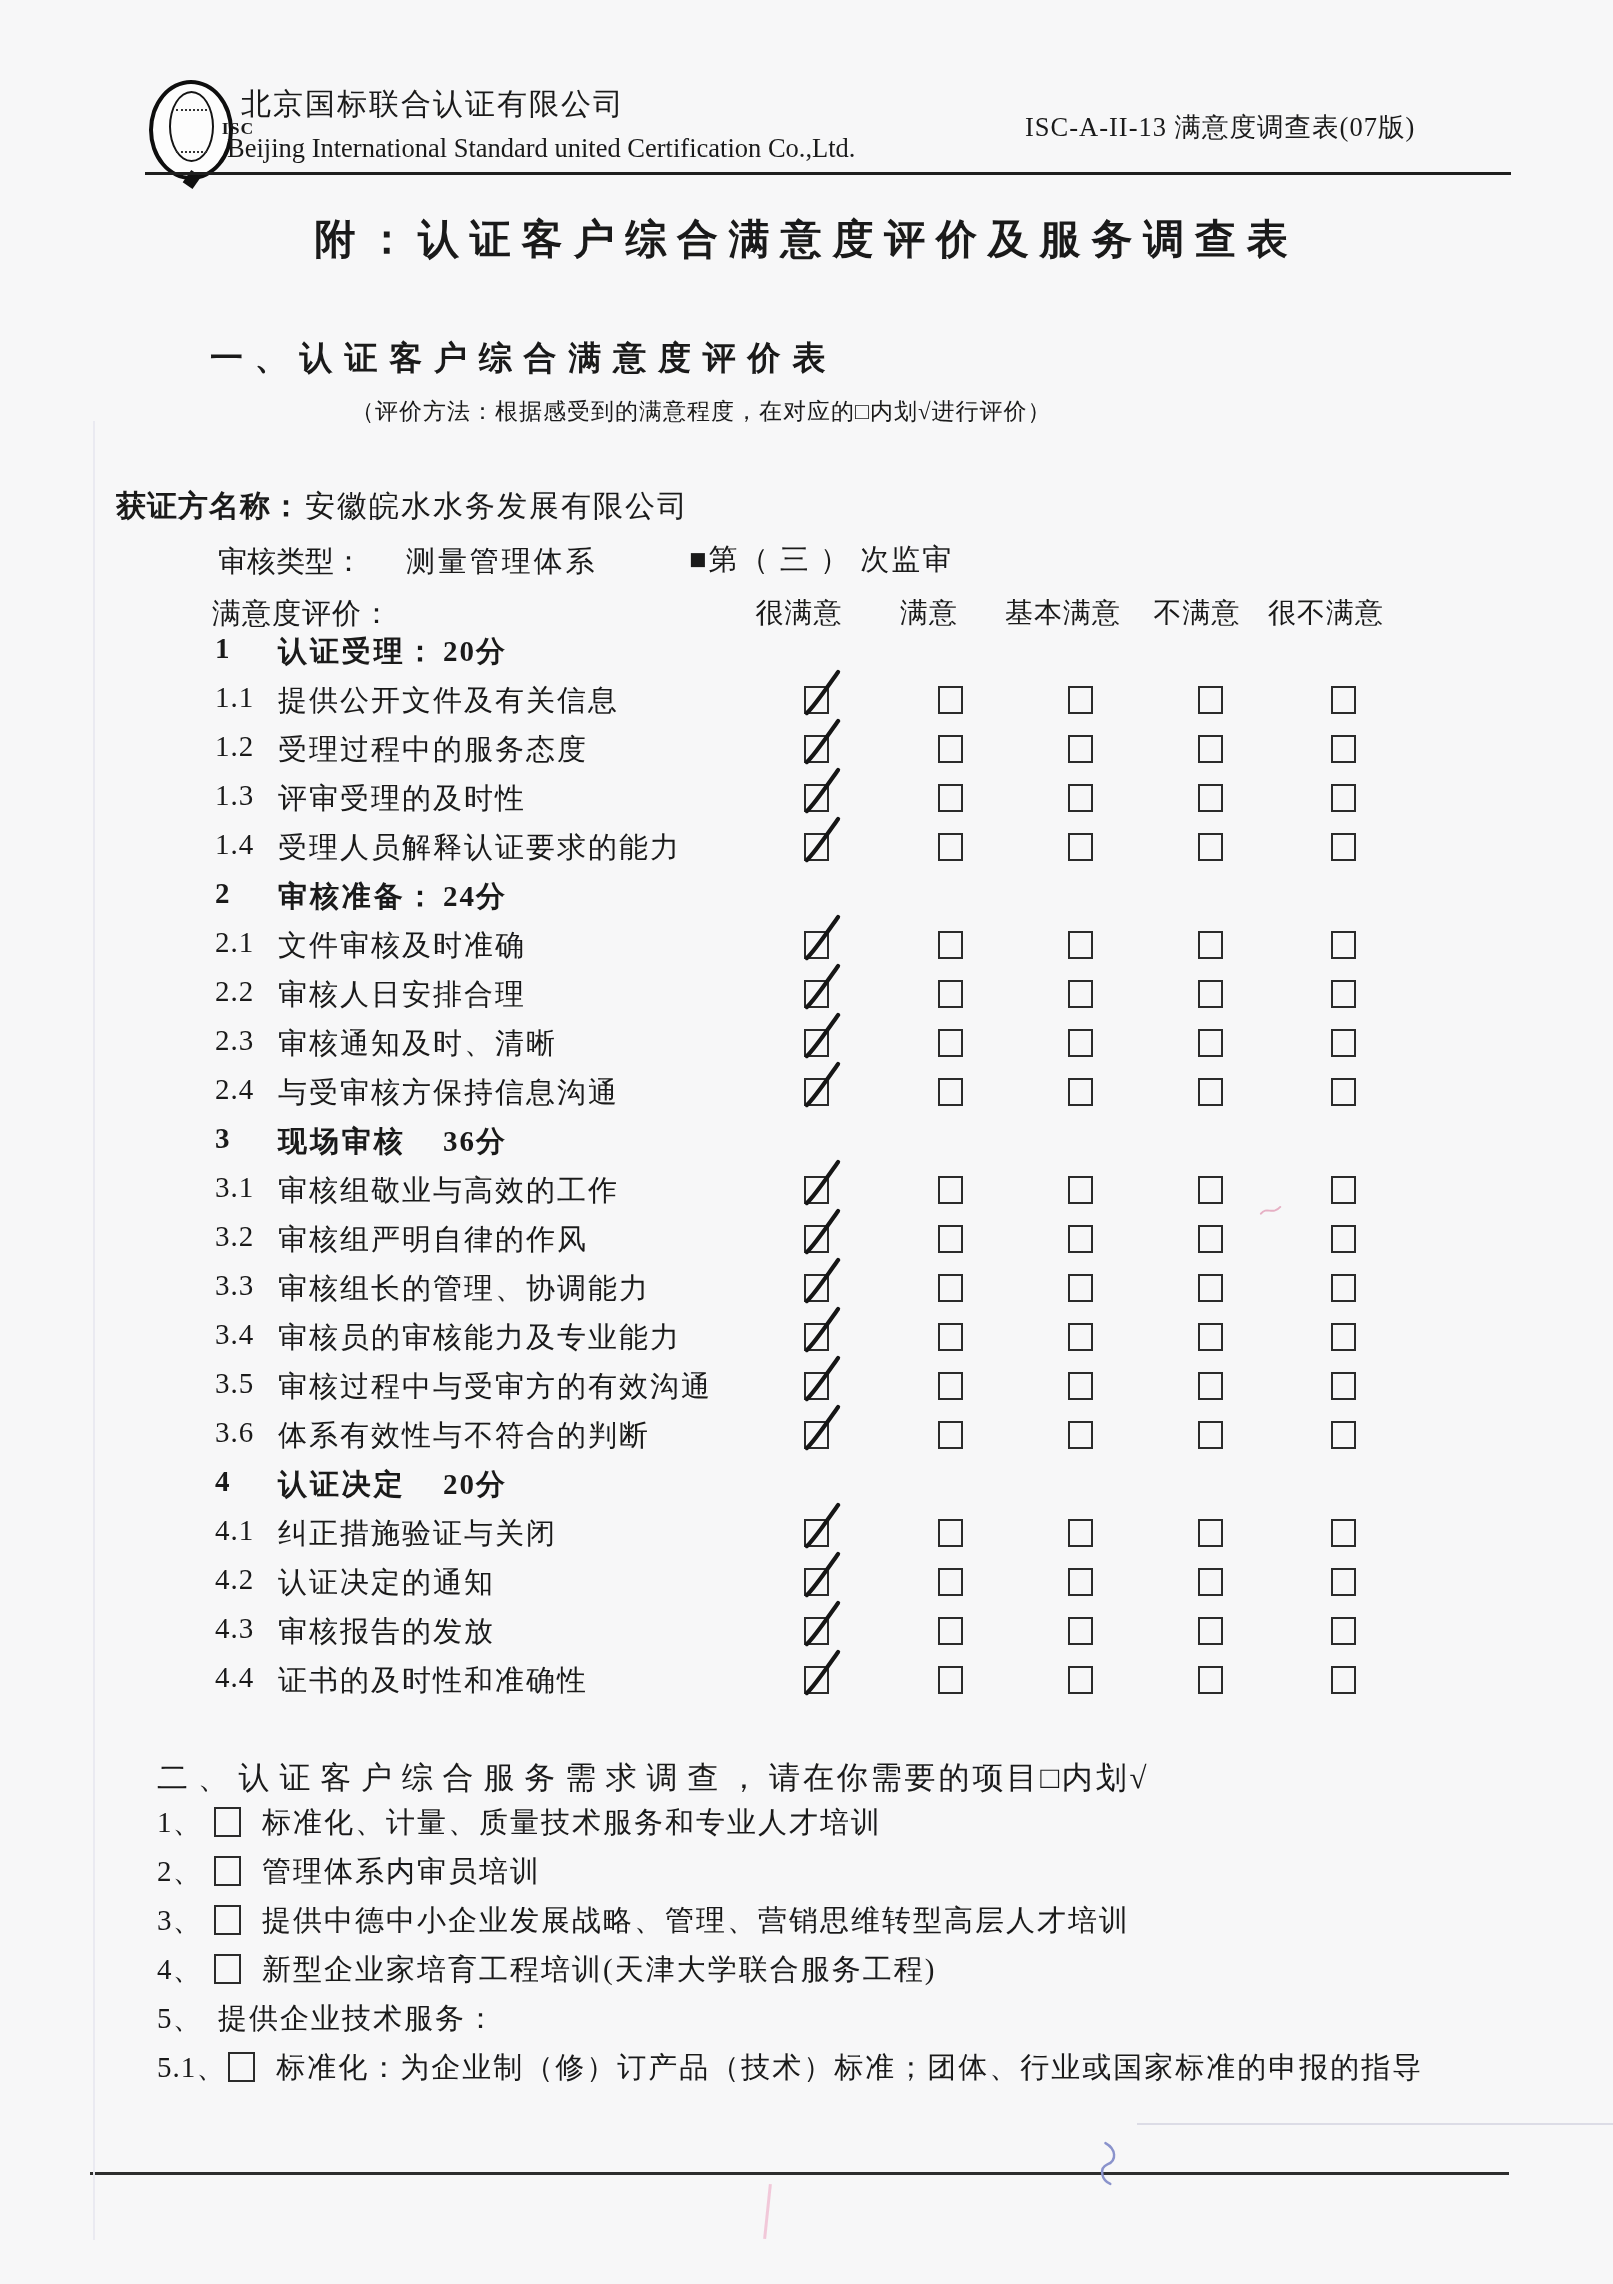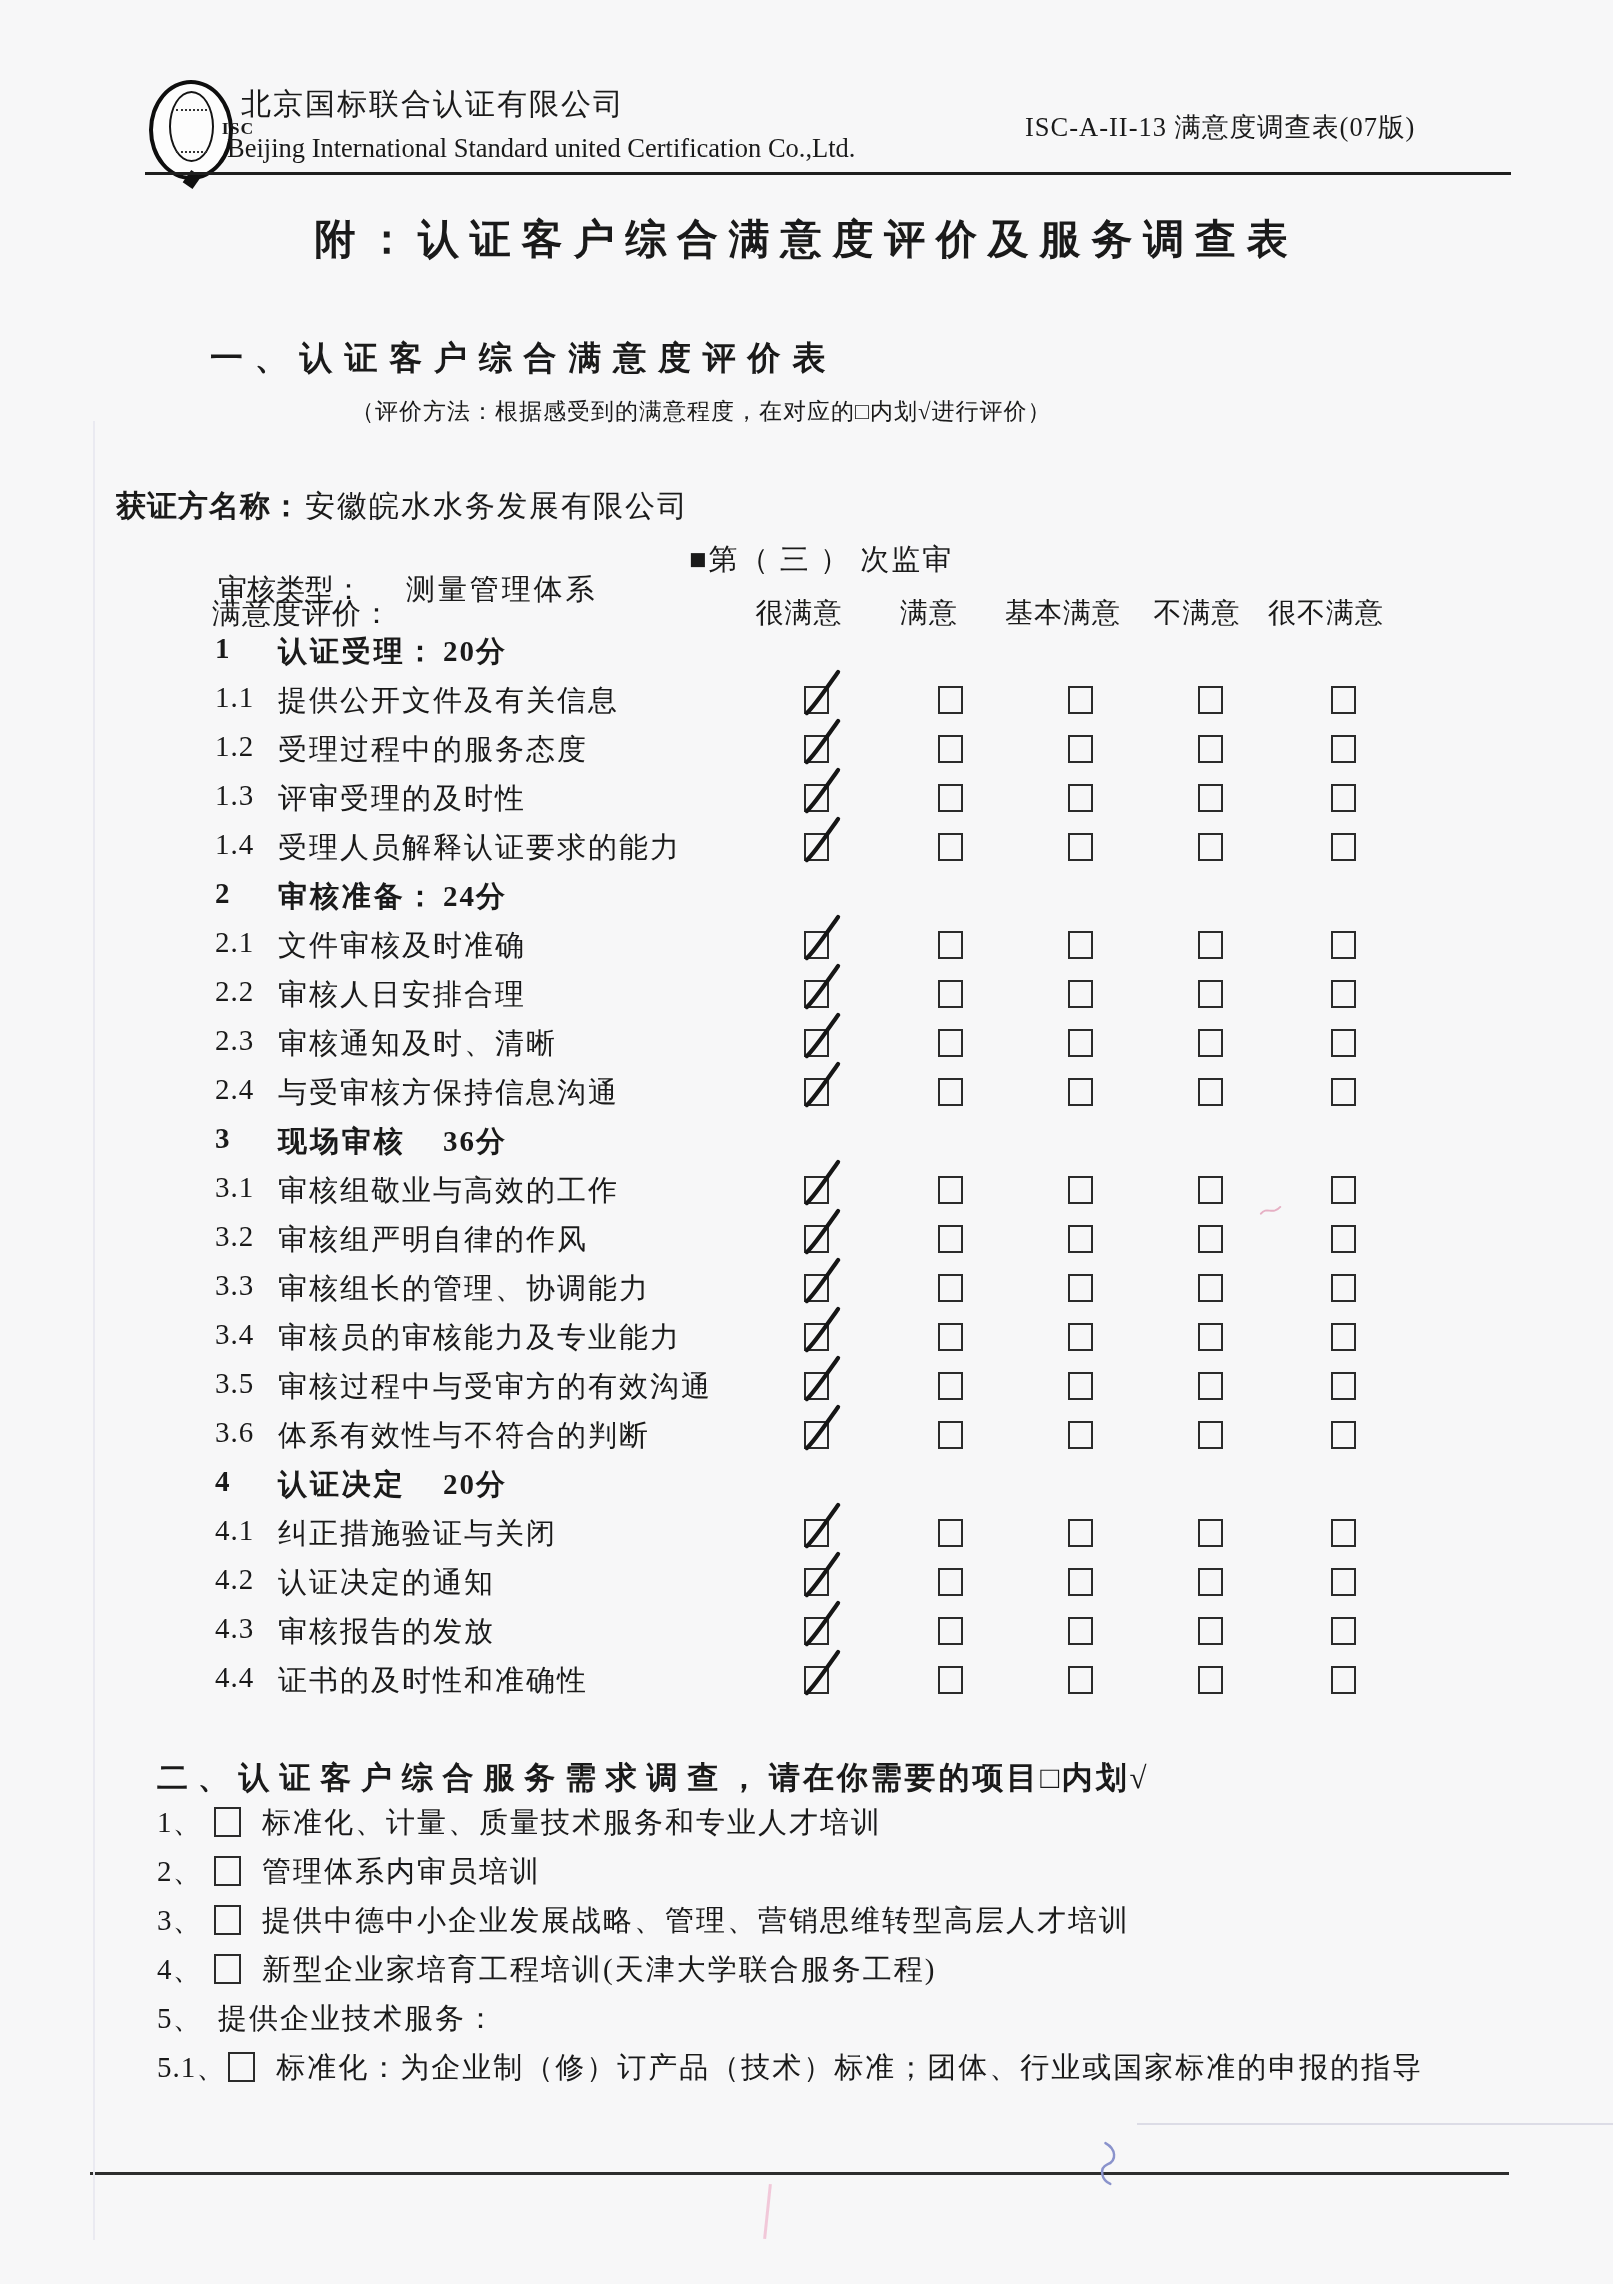--- a/index.html
+++ b/index.html
@@ -26,41 +26,41 @@
 
   
   .doc-title{position:absolute;left:0;top:212px;width:1613px;text-align:center;font-size:41px;font-weight:bold;letter-spacing:10.8px;white-space:nowrap;}
   .sec1-heading{position:absolute;left:210px;top:336px;font-size:33px;font-weight:bold;letter-spacing:11.8px;white-space:nowrap;}
   .method-note{position:absolute;left:351px;top:396px;font-size:23px;letter-spacing:1px;white-space:nowrap;}
 
   
   .org-line{position:absolute;left:116px;top:486px;font-size:30px;white-space:nowrap;}
   .org-label{font-weight:bold;letter-spacing:1px;}
   .org-value{margin-left:3px;letter-spacing:2px;}
-  .type-line{position:absolute;left:218px;top:542px;font-size:29px;white-space:nowrap;margin-top:28px;}
+  .type-line{position:absolute;left:218px;top:542px;font-size:29px;white-space:nowrap;}
   .type-value{margin-left:43px;letter-spacing:2.9px;}
   .audit-round{position:absolute;left:689px;top:540px;font-size:29px;letter-spacing:2px;white-space:nowrap;}
   .rating-label{position:absolute;left:212px;top:594px;font-size:29px;letter-spacing:1px;white-space:nowrap;}
   .col-label{position:absolute;top:594px;font-size:28px;transform:translateX(-50%);white-space:nowrap;letter-spacing:1px;}
   .col-0{left:799px}.col-1{left:929px}.col-2{left:1063px}.col-3{left:1197px}.col-4{left:1326px}
 
   
   #rating-rows{position:absolute;left:0;top:632px;width:1613px;}
   .rrow{position:relative;height:49px;font-size:29px;}
   .row-no{position:absolute;left:215px;letter-spacing:1px;}
   .row-label{position:absolute;left:278px;letter-spacing:2px;white-space:nowrap;}
   .sec-no{position:absolute;left:215px;font-weight:bold;}
   .sec-title{position:absolute;left:278px;font-weight:bold;letter-spacing:2.9px;white-space:nowrap;}
   .sec-points{position:absolute;left:443px;font-weight:bold;letter-spacing:2px;}
   .cb{position:absolute;top:4.9px;width:24.5px;height:28px;border:2.5px solid #2b2b2b;box-sizing:border-box;}
   .cb svg{position:absolute;left:-7.8px;top:-19.6px;overflow:visible;pointer-events:none;}
   .cbc-0{left:804px}.cbc-1{left:938px}.cbc-2{left:1068px}.cbc-3{left:1198px}.cbc-4{left:1331px}
 
   
-  .sec2-heading{position:absolute;left:157px;top:1757px;font-size:31px;font-weight:bold;white-space:nowrap;}
+  .sec2-heading{position:absolute;left:157px;top:1757px;font-size:31px;font-weight:normal;white-space:nowrap;}
   .sec2-spaced{letter-spacing:9.8px;}
   .sec2-rest{letter-spacing:2.9px;}
   #service-items{position:absolute;left:0;top:1803px;width:1613px;}
   .srow{position:relative;height:49px;font-size:29px;display:flex;align-items:flex-start;padding-left:157px;box-sizing:border-box;}
   .s-no{min-width:55px;letter-spacing:1px;flex:none;}
   .s-cb{width:26.5px;height:30px;border:2.5px solid #2b2b2b;margin:3.9px 15.7px 0 2px;flex:none;box-sizing:border-box;}
   .s-text{letter-spacing:2px;white-space:nowrap;margin-left:5.9px;}
 
   
   .footer-rule{position:absolute;left:90px;top:2172px;width:1419px;height:2.9px;background:#2e2e2e;}

